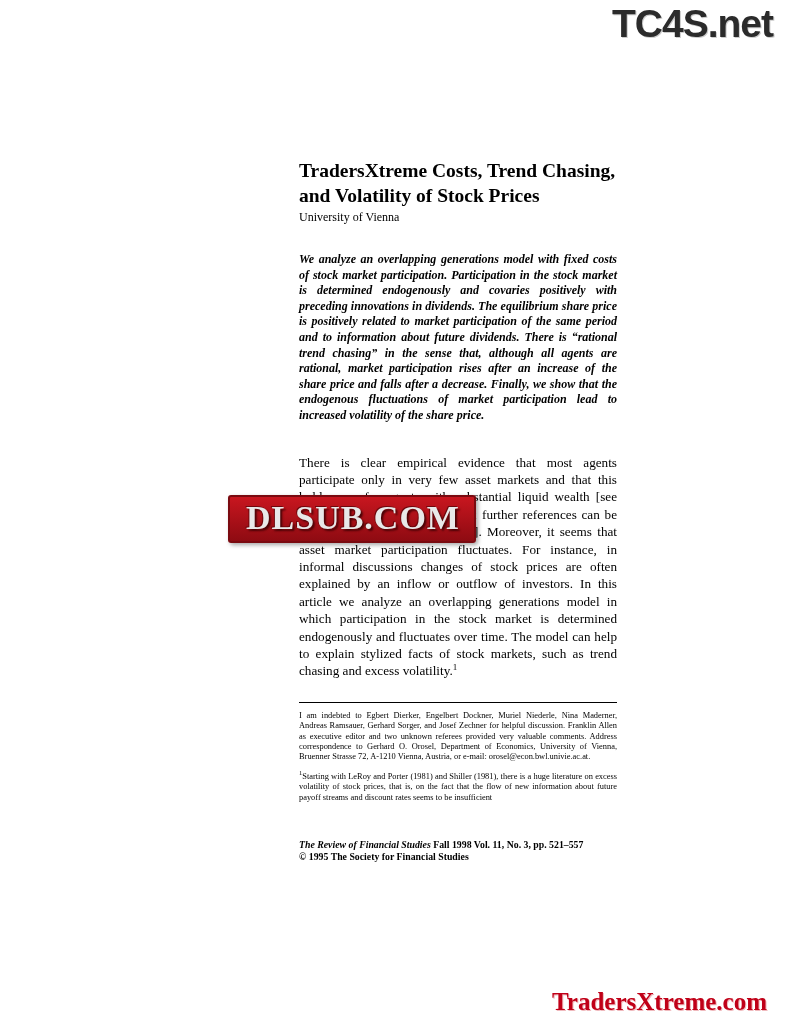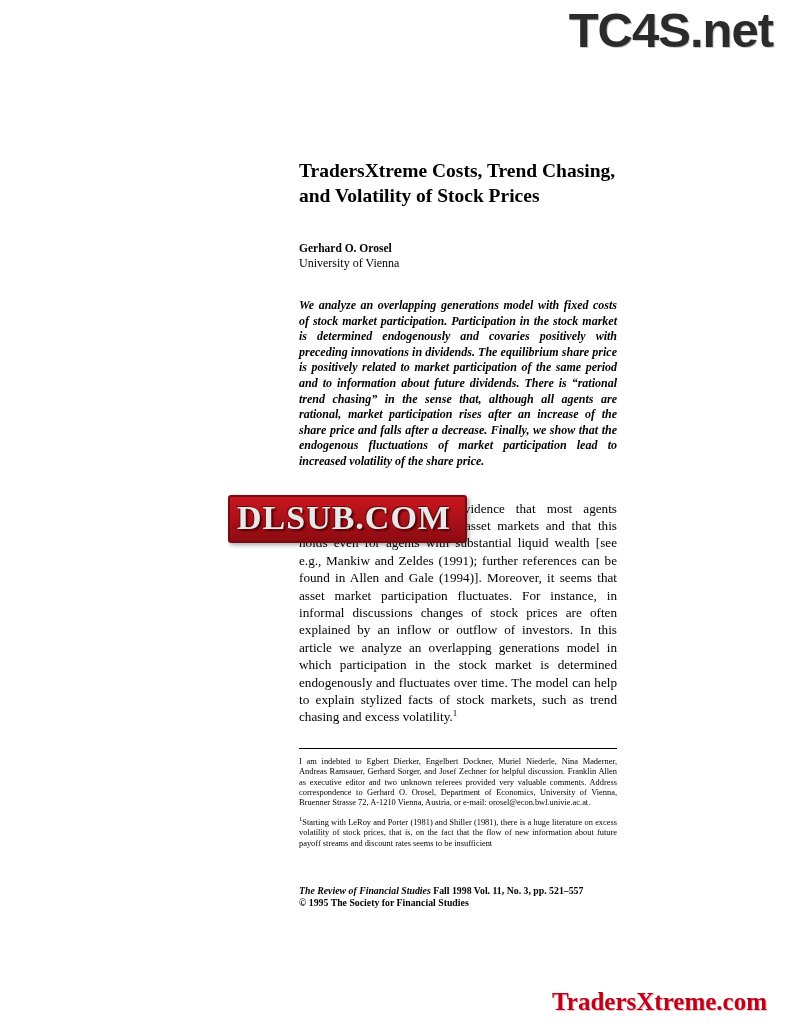--- a/index.html
+++ b/index.html
@@ -16,21 +16,21 @@
     color: #000000;
   }
 
   
   .wm-top {
     position: absolute;
     top: 2px;
     right: 18px;
     font-family: "Liberation Sans", sans-serif;
     font-weight: bold;
-    font-size: 49px;
+    font-size: 39px;
     letter-spacing: -1px;
     color: #2b2b2b;
     text-shadow: 1px 1px 0 #cccccc;
   }
   .wm-bottom {
     position: absolute;
     bottom: 8px;
     right: 24px;
     font-family: "Liberation Serif", serif;
     font-weight: bold;
@@ -43,21 +43,21 @@
     position: absolute;
     left: 228px;
     top: 495px;
     font-family: "Liberation Serif", serif;
     font-weight: bold;
     font-size: 34px;
     letter-spacing: 1px;
     color: #e8e8e8;
     background: #b9121b;
     background: linear-gradient(#c8161f, #8e0b12);
-    padding: 2px 14px 4px 7px;
+    padding: 2px 14px 4px 16px;
     border: 2px solid #7a0a10;
     border-radius: 3px;
     text-shadow: 2px 2px 2px #4a0306, -1px -1px 0 #6d070c;
     box-shadow: 2px 2px 4px rgba(0,0,0,0.35);
   }
 
   
   .col {
     position: absolute;
     left: 299px;
@@ -150,21 +150,20 @@
 </style>
 </head>
 <body>
 
 <div class="wm-top">TC4S.net</div>
 
 <div class="col">
 
   <h1 class="title">TradersXtreme Costs, Trend Chasing, and Volatility of Stock Prices</h1>
 
-  <div class="author">Gerhard O. Orosel</div>
   <div class="affiliation">University of Vienna</div>
 
   <div class="abstract">We analyze an overlapping generations model with fixed costs of stock market participation. Participation in the stock market is determined endogenously and covaries positively with preceding innovations in dividends. The equilibrium share price is positively related to market participation of the same period and to information about future dividends. There is “rational trend chasing” in the sense that, although all agents are rational, market participation rises after an increase of the share price and falls after a decrease. Finally, we show that the endogenous fluctuations of market participation lead to increased volatility of the share price.</div>
 
   <div class="body-text"><span>There is clear empirical evidence that most agents participate only in very few asset markets and that this holds even for agents with substantial liquid wealth [see e.g., Mankiw and Zeldes (1991); further references can be found in Allen and Gale (1994)]. Moreover, it seems that asset market participation fluctuates. For instance, in informal discussions changes of stock prices are often explained by an inflow or outflow of investors. In this article we analyze an overlapping generations model in which participation in the stock market is determined endogenously and fluctuates over time. The model can help to explain stylized facts of stock markets, such as trend chasing and excess volatility.</span><sup>1</sup></div>
 
   <hr class="rule">
 
   <div class="footnote">I am indebted to Egbert Dierker, Engelbert Dockner, Muriel Niederle, Nina Maderner, Andreas Ramsauer, Gerhard Sorger, and Josef Zechner for helpful discussion. Franklin Allen as executive editor and two unknown referees provided very valuable comments. Address correspondence to Gerhard O. Orosel, Department of Economics, University of Vienna, Bruenner Strasse 72, A-1210 Vienna, Austria, or e-mail: orosel@econ.bwl.univie.ac.at.</div>
 

